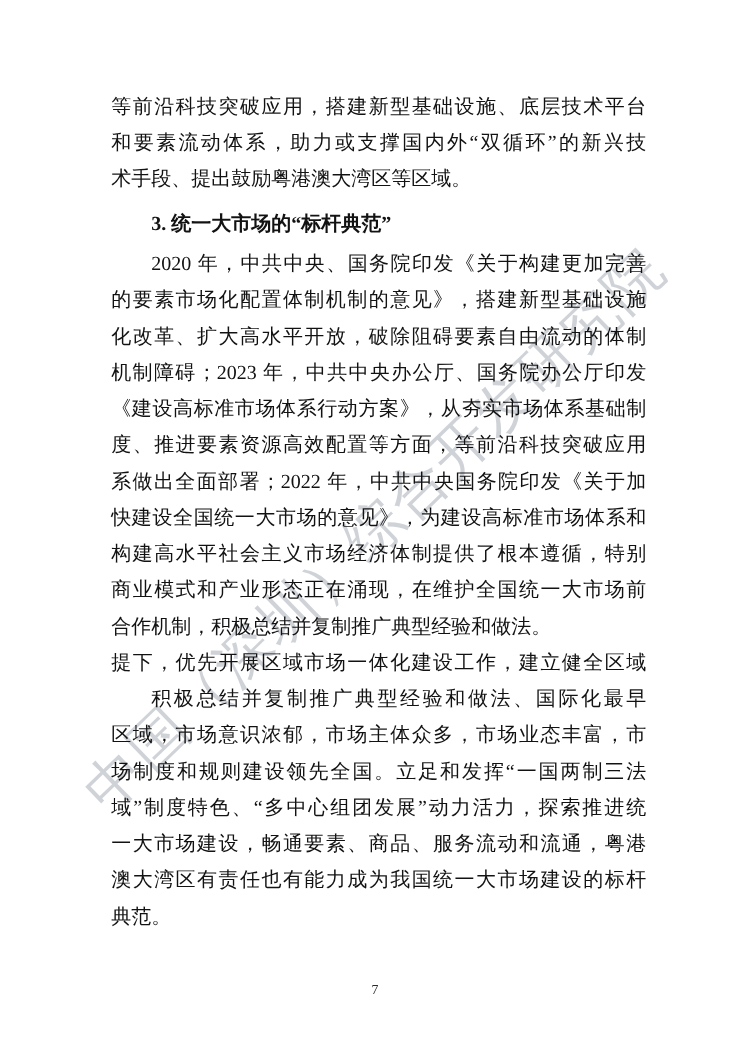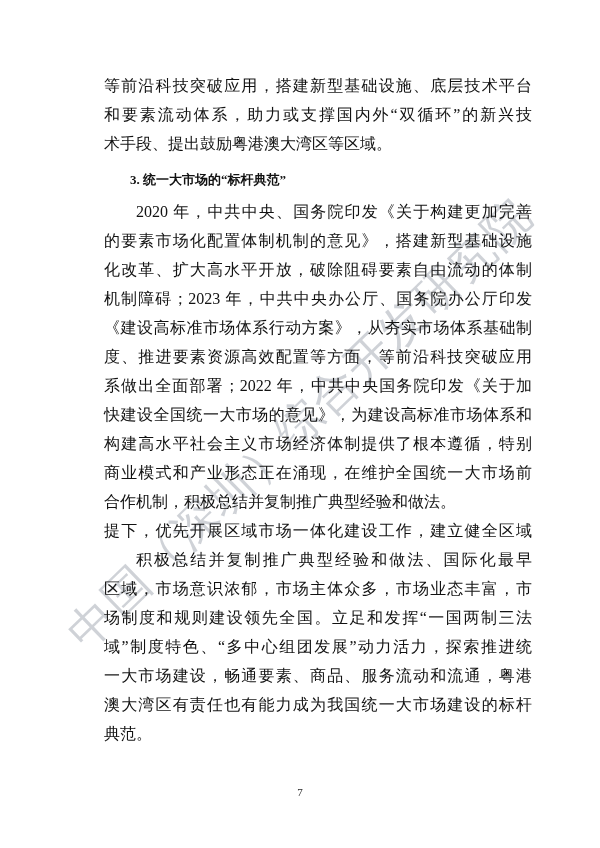--- a/index.html
+++ b/index.html
@@ -20,35 +20,35 @@
     font-size: 46px;
     letter-spacing: 2px;
     white-space: nowrap;
     opacity: 0.42;
     z-index: 0;
     pointer-events: none;
     font-weight: 400;
   }
   .body-text {
     position: absolute;
-    left: 104px;
+    left: 89px;
     top: 71px;
     width: 428px;
     font-size: 16px;
     line-height: 29px;
     z-index: 1;
   }
   .line {
     text-align: justify;
     text-align-last: justify;
   }
   .line.last { text-align-last: left; }
   .para.indent .line:first-child { text-indent: 2em; }
   .heading {
-    font-size: 13px;
+    font-size: 16px;
     font-weight: bold;
     line-height: 29px;
     margin: 7px 0 3px 0;
     text-indent: 2em;
   }
   .page-num {
     position: absolute;
     left: 0;
     right: 0;
     top: 786px;

